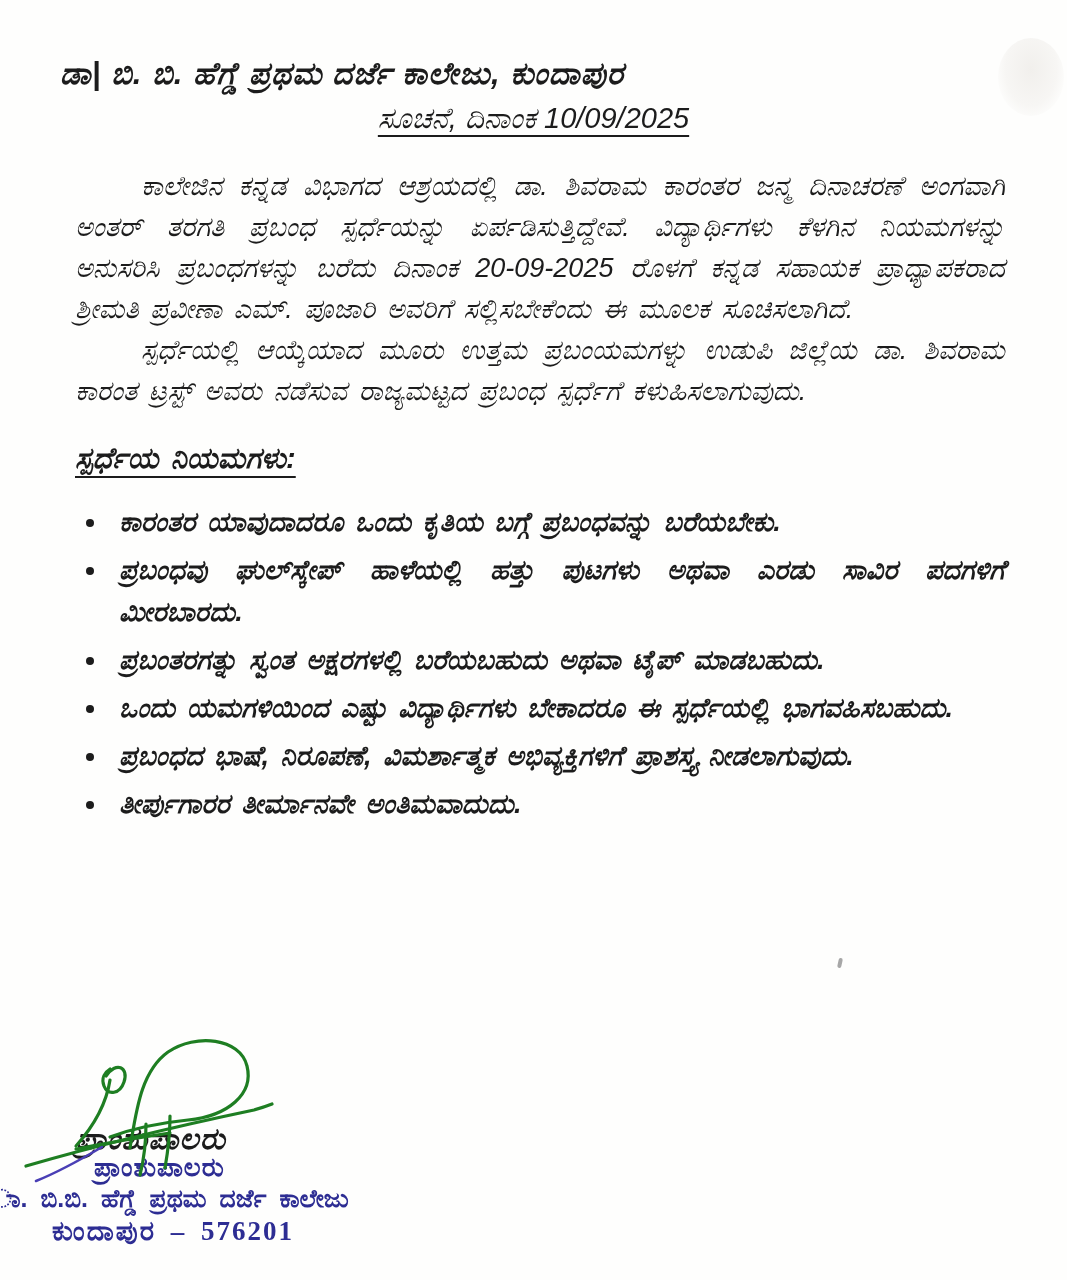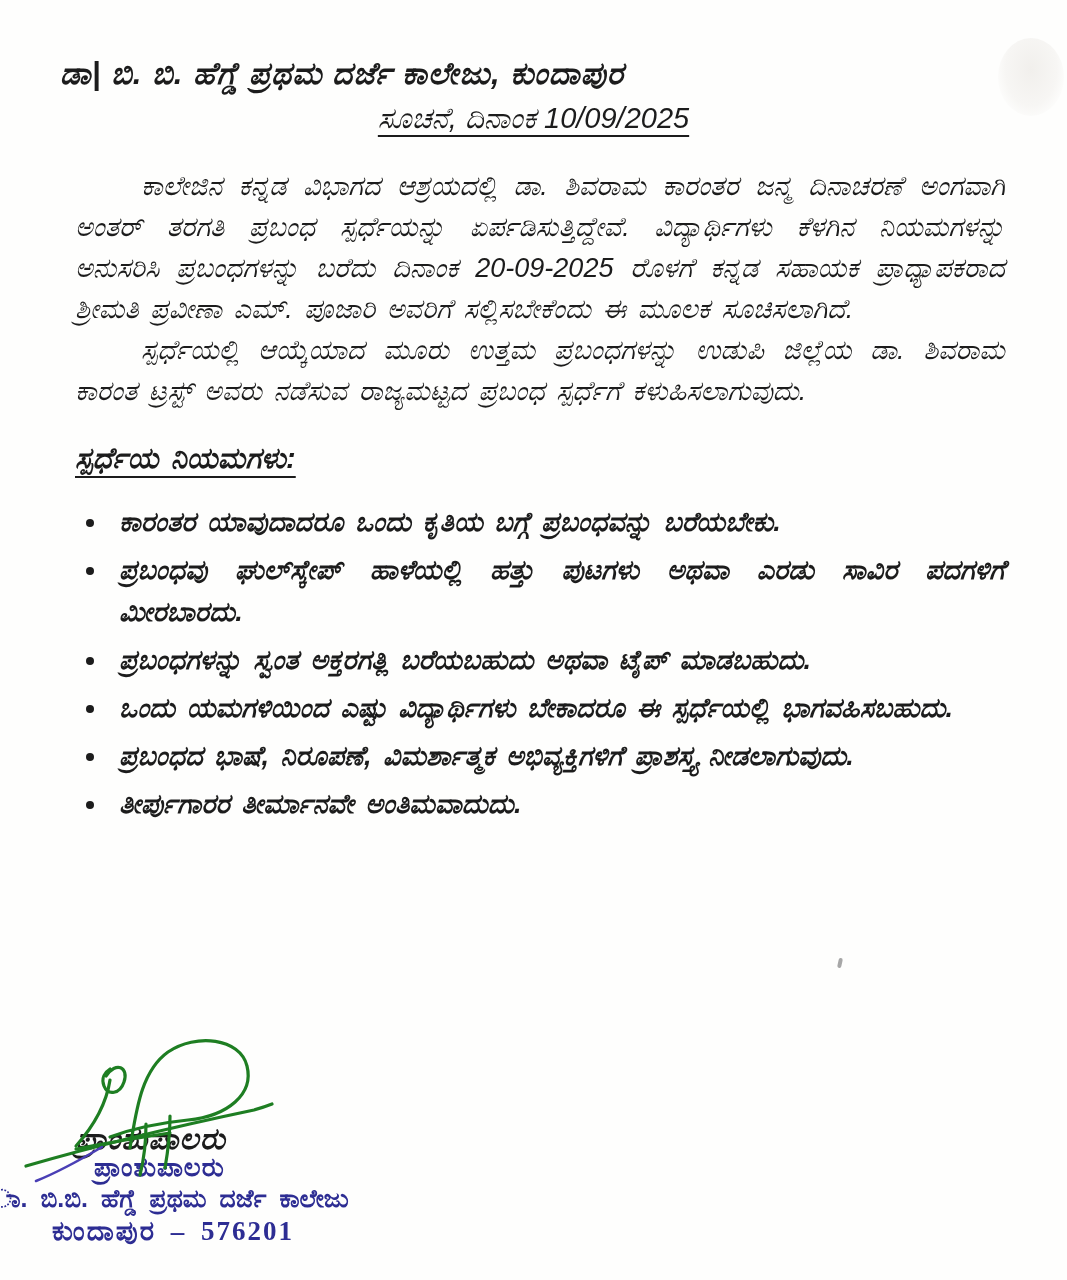--- a/index.html
+++ b/index.html
@@ -92,30 +92,30 @@
   <div class="smudge"></div>
 
   <div class="title">ಡಾ| ಬಿ. ಬಿ. ಹೆಗ್ಡೆ ಪ್ರಥಮ ದರ್ಜೆ ಕಾಲೇಜು, ಕುಂದಾಪುರ</div>
 
   <div class="subtitle">
     <span class="u">ಸೂಚನೆ, ದಿನಾಂಕ 10/09/2025</span>
   </div>
 
   <div class="content">
     <p class="para">ಕಾಲೇಜಿನ ಕನ್ನಡ ವಿಭಾಗದ ಆಶ್ರಯದಲ್ಲಿ ಡಾ. ಶಿವರಾಮ ಕಾರಂತರ ಜನ್ಮ ದಿನಾಚರಣೆ ಅಂಗವಾಗಿ ಅಂತರ್ ತರಗತಿ ಪ್ರಬಂಧ ಸ್ಪರ್ಧೆಯನ್ನು ಏರ್ಪಡಿಸುತ್ತಿದ್ದೇವೆ. ವಿದ್ಯಾರ್ಥಿಗಳು ಕೆಳಗಿನ ನಿಯಮಗಳನ್ನು ಅನುಸರಿಸಿ ಪ್ರಬಂಧಗಳನ್ನು ಬರೆದು ದಿನಾಂಕ 20-09-2025 ರೊಳಗೆ ಕನ್ನಡ ಸಹಾಯಕ ಪ್ರಾಧ್ಯಾಪಕರಾದ ಶ್ರೀಮತಿ ಪ್ರವೀಣಾ ಎಮ್. ಪೂಜಾರಿ ಅವರಿಗೆ ಸಲ್ಲಿಸಬೇಕೆಂದು ಈ ಮೂಲಕ ಸೂಚಿಸಲಾಗಿದೆ.</p>
-    <p class="para">ಸ್ಪರ್ಧೆಯಲ್ಲಿ ಆಯ್ಕೆಯಾದ ಮೂರು ಉತ್ತಮ ಪ್ರಬಂಧಗಳನ್ನು ಉಡುಪಿ ಜಿಲ್ಲೆಯ ಡಾ. ಶಿವರಾಮ ಕಾರಂತ ಟ್ರಸ್ಟ್ ಅವರು ನಡೆಸುವ ರಾಜ್ಯಮಟ್ಟದ ಪ್ರಬಂಧ ಸ್ಪರ್ಧೆಗೆ ಕಳುಹಿಸಲಾಗುವುದು.</p>
+    <p class="para">ಸ್ಪರ್ಧೆಯಲ್ಲಿ ಆಯ್ಕೆಯಾದ ಮೂರು ಉತ್ತಮ ಪ್ರಬಂಯಮಗಳ್ನು ಉಡುಪಿ ಜಿಲ್ಲೆಯ ಡಾ. ಶಿವರಾಮ ಕಾರಂತ ಟ್ರಸ್ಟ್ ಅವರು ನಡೆಸುವ ರಾಜ್ಯಮಟ್ಟದ ಪ್ರಬಂಧ ಸ್ಪರ್ಧೆಗೆ ಕಳುಹಿಸಲಾಗುವುದು.</p>
 
     <div class="rules-heading">
       <span class="u2">ಸ್ಪರ್ಧೆಯ ನಿಯಮಗಳು:</span>
     </div>
 
     <ul class="rules">
       <li>ಕಾರಂತರ ಯಾವುದಾದರೂ ಒಂದು ಕೃತಿಯ ಬಗ್ಗೆ ಪ್ರಬಂಧವನ್ನು ಬರೆಯಬೇಕು.</li>
       <li>ಪ್ರಬಂಧವು ಘುಲ್‌ಸ್ಕೇಪ್ ಹಾಳೆಯಲ್ಲಿ ಹತ್ತು ಪುಟಗಳು ಅಥವಾ ಎರಡು ಸಾವಿರ ಪದಗಳಿಗೆ ಮೀರಬಾರದು.</li>
-      <li>ಪ್ರಬಂಧಗಳನ್ನು ಸ್ವಂತ ಅಕ್ತರಗತ್ಲಿ ಬರೆಯಬಹುದು ಅಥವಾ ಟೈಪ್ ಮಾಡಬಹುದು.</li>
+      <li>ಪ್ರಬಂತರಗತ್ನು ಸ್ವಂತ ಅಕ್ಷರಗಳಲ್ಲಿ ಬರೆಯಬಹುದು ಅಥವಾ ಟೈಪ್ ಮಾಡಬಹುದು.</li>
       <li>ಒಂದು ಯಮಗಳಿಯಿಂದ ಎಷ್ಟು ವಿದ್ಯಾರ್ಥಿಗಳು ಬೇಕಾದರೂ ಈ ಸ್ಪರ್ಧೆಯಲ್ಲಿ ಭಾಗವಹಿಸಬಹುದು.</li>
       <li>ಪ್ರಬಂಧದ ಭಾಷೆ, ನಿರೂಪಣೆ, ವಿಮರ್ಶಾತ್ಮಕ ಅಭಿವ್ಯಕ್ತಿಗಳಿಗೆ ಪ್ರಾಶಸ್ತ್ಯ ನೀಡಲಾಗುವುದು.</li>
       <li>ತೀರ್ಪುಗಾರರ ತೀರ್ಮಾನವೇ ಅಂತಿಮವಾದುದು.</li>
     </ul>
   </div>
 
   <svg class="sig" width="300" height="160" viewBox="0 0 300 160" fill="none">
     <g stroke="#1e7e22" stroke-width="3.2" stroke-linecap="round" fill="none">
       <path d="M112 120 C118 86 122 44 150 24 C178 5 222 10 229 38 C236 66 210 88 170 92 C140 95 116 100 92 109"></path>
       <path d="M8 138 C70 120 150 100 236 82 C243 80 249 78 254 76"></path>

